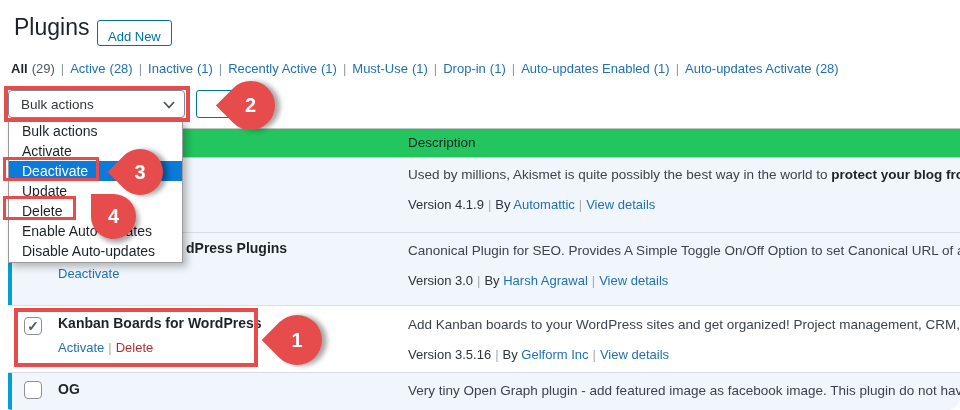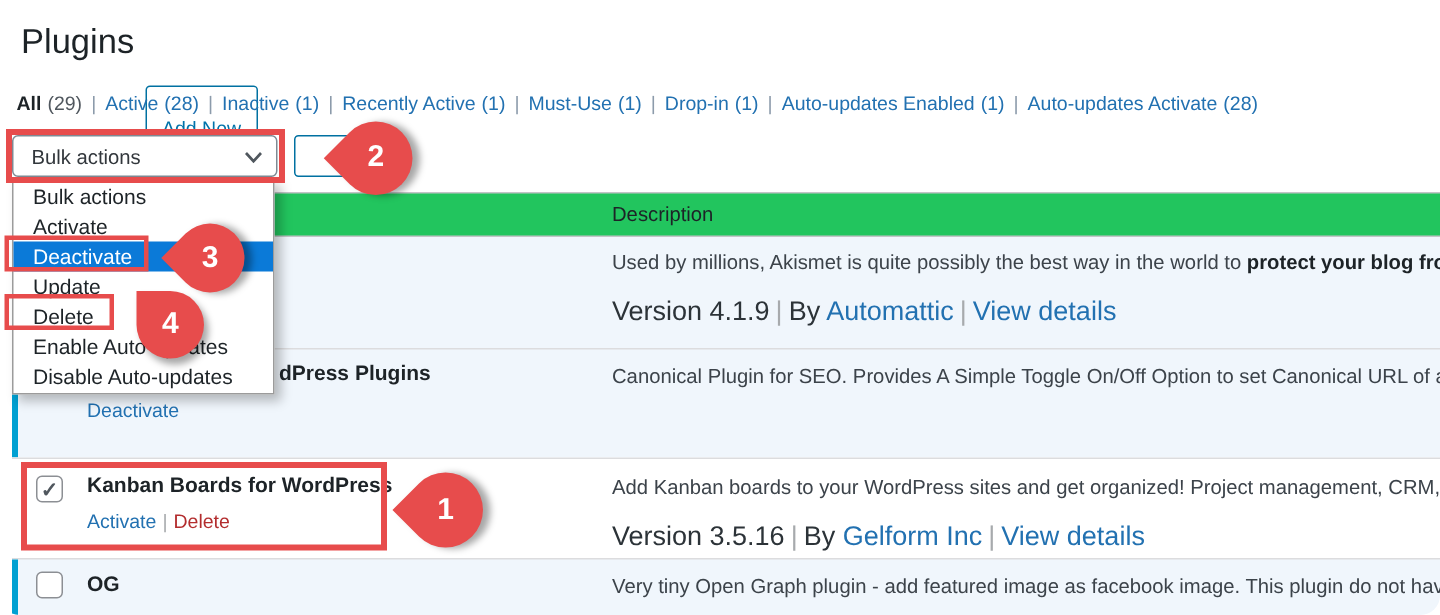--- a/index.html
+++ b/index.html
@@ -2,22 +2,22 @@
 <html><head>
 <meta charset="utf-8">
 <style>
   * { margin:0; padding:0; box-sizing:border-box; }
   html,body { width:960px; height:410px; }
   body { font-family:"Liberation Sans", sans-serif; background:#fff; }
   .stage { position:relative; width:960px; height:410px; background:#fff; overflow:hidden; font-size:13px; color:#3c434a;border-radius:13px; }
 
   
   .page-title { position:absolute; left:14px; top:14px; font-size:23px; font-weight:400; color:#1d2327; }
-  .add-new-btn { position:absolute; left:97px; top:20px; height:26px; padding:16px 10px; background:#fff;
-    border:1px solid #0071a1; border-radius:3px; color:#0073aa; font-size:13px; line-height:24px; cursor:pointer;margin-top:37px; }
+  .add-new-btn { position:absolute; left:97px; top:20px; height:26px; padding:4px 10px; background:#fff;
+    border:1px solid #0071a1; border-radius:3px; color:#0073aa; font-size:13px; line-height:24px; cursor:pointer; }
 
   
   .filters { position:absolute; left:11px; top:61px; display:flex; align-items:center; white-space:nowrap; font-size:13px; }
   .filters .sep { color:#8c9bab; margin:0 6px; }
   .filter-link { color:#2271b1; cursor:pointer; text-decoration:none; }
   .filter-current { color:#1d2327; font-weight:700; }
   .filter-count { margin-left:4px; }
   .filter-current-wrap .filter-count { color:#50575e; font-weight:400; }
 
   
@@ -43,21 +43,21 @@
   .prow { position:relative; width:952px; }
   .prow.active-bg { background:#f0f6fc; }
   .prow.sep-top { border-top:1px solid #dcdcde; }
   .accent { position:absolute; left:0; top:0; bottom:0; width:4px; background:#00a0d2; }
   .r1 { height:74px; }
   .r2 { height:73px; }
   .r3 { height:67px; background:#fff; }
   .r4 { height:60px; }
   .desc-line { position:absolute; left:400px; white-space:nowrap; font-size:13.5px; color:#3c434a; }
   .desc-line b { color:#1d2327; }
-  .meta-line { position:absolute; left:400px; white-space:nowrap; font-size:18px; color:#2c3338; }
+  .meta-line { position:absolute; left:400px; white-space:nowrap; font-size:13px; color:#2c3338; }
   .meta-line .lnk { color:#2271b1; cursor:pointer; }
   .meta-line .msep { color:#a7aaad; margin:0 4px; }
   .plugin-name { position:absolute; font-weight:700; font-size:14px; color:#1d2327; white-space:nowrap; }
   .row-links { position:absolute; font-size:13px; white-space:nowrap; }
   .row-links .lnk-blue { color:#2271b1; cursor:pointer; }
   .row-links .lnk-red { color:#b32d2e; cursor:pointer; }
   .row-links .msep { color:#a7aaad; margin:0 4px; }
   .cbox { position:absolute; width:18px; height:18px; background:#fff; border:1px solid #8c8f94; border-radius:4px;
     display:flex; align-items:center; justify-content:center; font-size:14px; font-weight:700; color:#50575e; cursor:pointer; }
 
@@ -118,20 +118,23 @@
       </div>
     </div>
 
     <div class="prow r2 active-bg sep-top">
       <div class="accent"></div>
       <div class="plugin-name" style="left:178px;top:7px">dPress Plugins</div>
       <div class="row-links" style="left:50px;top:33px">
         <span class="lnk-blue">Deactivate</span>
       </div>
       <div class="desc-line" style="top:10px">Canonical Plugin for SEO. Provides A Simple Toggle On/Off Option to set Canonical URL of a part</div>
+      <div class="meta-line" style="top:40px">
+        <span>Version 3.0</span><span class="msep">|</span><span>By</span> <span class="lnk">Harsh Agrawal</span><span class="msep">|</span><span class="lnk">View details</span>
+      </div>
     </div>
 
     <div class="prow r3 sep-top">
       <div class="cbox" style="left:16px;top:11px">
           <span>✓</span>
         </div>
       <div class="plugin-name" style="left:50px;top:9px">Kanban Boards for WordPress</div>
       <div class="row-links" style="left:50px;top:34px">
         <span class="lnk-blue">Activate</span><span class="msep">|</span><span class="lnk-red">Delete</span>
       </div>

